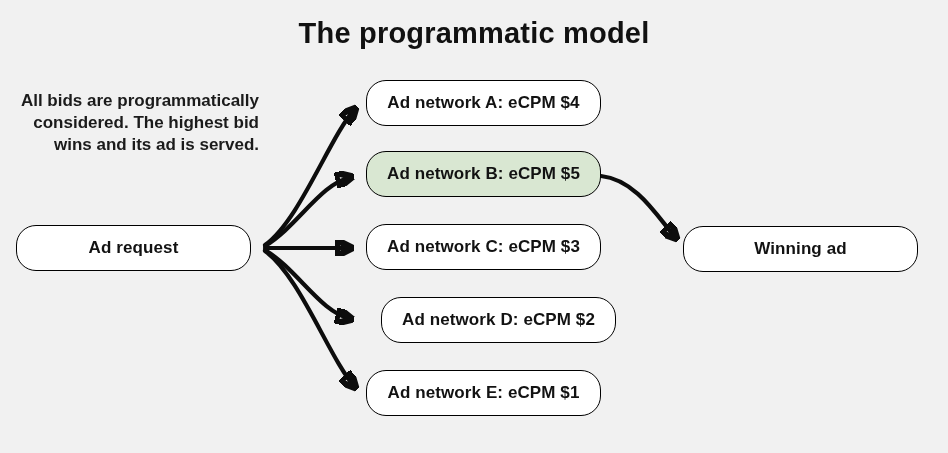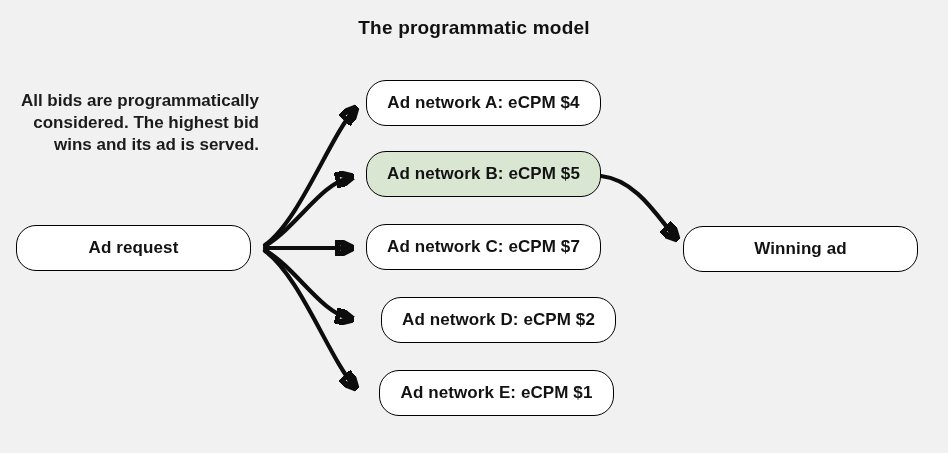--- a/index.html
+++ b/index.html
@@ -15,21 +15,21 @@
     width:948px;height:453px;
     background:var(--background);
     font-family:"Liberation Sans", sans-serif;
     position:relative;
     overflow:hidden;
     color:var(--text);
   }
   .title{
     position:absolute;top:17px;left:0;right:0;
     text-align:center;
-    font-size:19px;font-weight:700;
+    font-size:29px;font-weight:700;
     color:#111;
     letter-spacing:.2px;
   }
   .note{
     position:absolute;top:90px;left:10px;width:249px;
     text-align:right;
     font-size:17px;line-height:22px;font-weight:700;
     color:#1b1b1b;
   }
   .node{
@@ -43,21 +43,21 @@
     font-size:17px;font-weight:700;
     color:#121212;
     letter-spacing:.1px;
   }
   .node.highlight{background:var(--highlight-fill);}
   .node.request{left:16px;top:225px;}
   .node.net-a{left:366px;top:80px;}
   .node.net-b{left:366px;top:151px;}
   .node.net-c{left:366px;top:224px;}
   .node.net-d{left:381px;top:297px;}
-  .node.net-e{left:366px;top:370px;margin-left:13px;}
+  .node.net-e{left:366px;top:370px;}
   .node.winning{left:683px;top:226px;}
   svg.arrows{
     position:absolute;inset:0;
     width:948px;height:453px;
     pointer-events:none;
   }
   svg.arrows path{
     fill:none;
     stroke:var(--arrow);
     stroke-width:4.2;
@@ -91,21 +91,21 @@
 
 <div class="node net-a">
   <span>Ad network A: eCPM $4</span>
 </div>
 
 <div class="node net-b highlight">
   <span>Ad network B: eCPM $5</span>
 </div>
 
 <div class="node net-c">
-  <span>Ad network C: eCPM $7</span>
+  <span>Ad network C: eCPM $3</span>
 </div>
 
 <div class="node net-d">
   <span>Ad network D: eCPM $2</span>
 </div>
 
 <div class="node net-e">
   <span>Ad network E: eCPM $1</span>
 </div>
 

